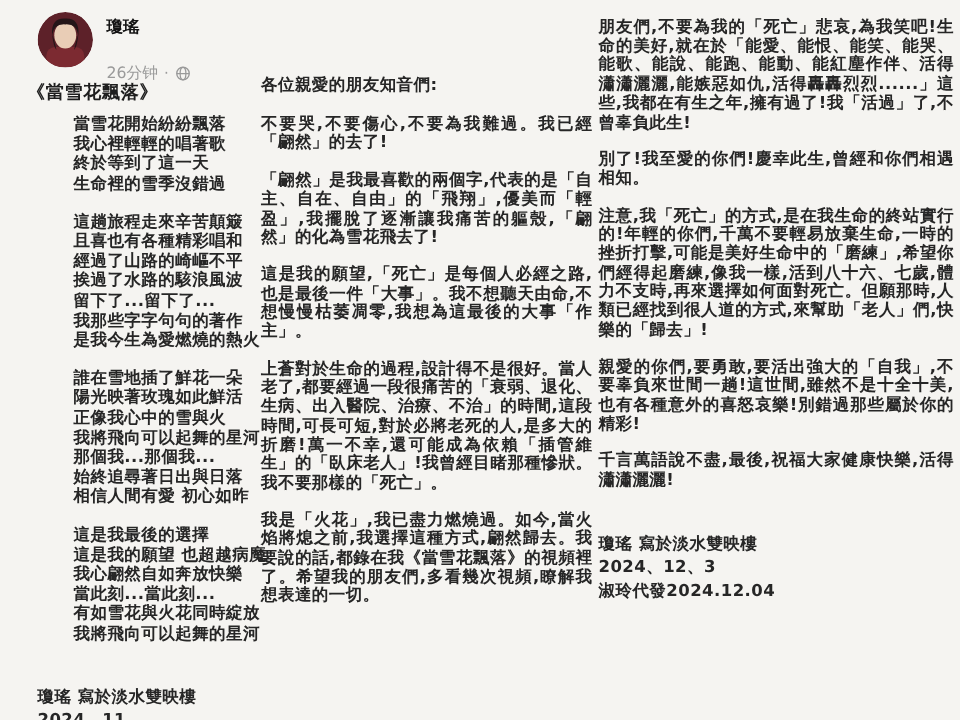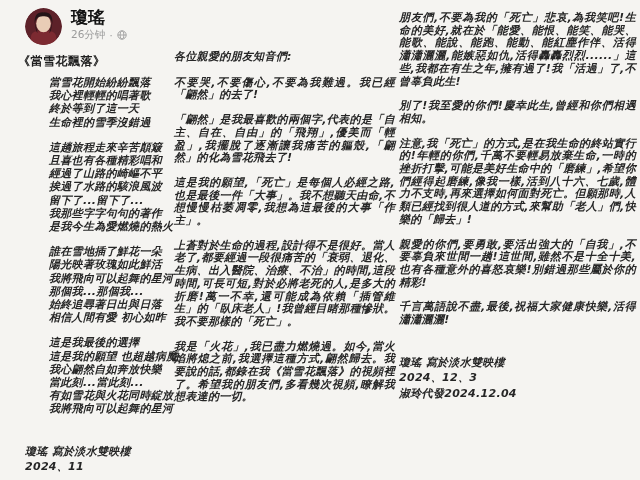--- a/index.html
+++ b/index.html
@@ -7,30 +7,30 @@
     position:relative; width:640px; height:480px;
     background:#f5f4f1; overflow:hidden;
     font-family:"DejaVu Sans","Liberation Sans",sans-serif;
     color:#242424;
   }
   
   .header { position:absolute; left:25px; top:8px; display:flex; gap:9px; align-items:flex-start; }
   .avatar { width:37px; height:37px; border-radius:50%; overflow:hidden; flex:0 0 auto; cursor:pointer; }
   .avatar svg { display:block; }
   .hgroup { padding-top:2px; }
-  .author { font-size:17px; font-weight:bold; color:#141414; line-height:15px; cursor:pointer; }
-  .meta { display:flex; align-items:center; gap:4px; margin-top:3px; font-size:10.5px; color:#9a9a9a; }
+  .author { font-size:11px; font-weight:bold; color:#141414; line-height:15px; cursor:pointer; }
+  .meta { display:flex; align-items:center; gap:4px; margin-top:17px; font-size:10.5px; color:#9a9a9a; }
   .meta .dot { font-size:10px; }
   .globe { width:10px; height:10px; display:inline-block; }
 
   
   .poem-title { position:absolute; left:18px; top:53px; font-size:12px; font-weight:600; color:#1e1e1e; letter-spacing:0.5px; }
 
   
-  .col { position:absolute; font-size:11px; letter-spacing:0.3px; color:#262626; font-weight:600;font-style:italic; }
+  .col { position:absolute; font-size:11px; letter-spacing:0.3px; color:#262626; font-weight:600; }
   .col-left  { left:25px;  top:76px; width:150px; line-height:13.2px; }
   .col-mid   { left:174px; top:37px; width:221px; line-height:12.7px; text-align:justify; }
   .col-right { left:399px; top:12px; width:237px; line-height:12.7px; text-align:justify; }
 
   .stanza { margin:0 0 12px 0; }
   .stanza div { white-space:nowrap;margin-left:24px; }
   .para { margin:0 0 12px 0; }
   .salutation { margin:14px 0 13px 0; text-align:left; }
   .sig-block { margin-top:28px; line-height:15.5px; text-align:left; }
   .sig-block div { white-space:nowrap; }
@@ -79,20 +79,21 @@
       <div>且喜也有各種精彩唱和</div>
       <div>經過了山路的崎嶇不平</div>
       <div>挨過了水路的駭浪風波</div>
       <div>留下了...留下了...</div>
       <div>我那些字字句句的著作</div>
       <div>是我今生為愛燃燒的熱火</div>
     </div>
     <div class="stanza">
       <div>誰在雪地插了鮮花一朵</div>
       <div>陽光映著玫瑰如此鮮活</div>
+      <div>正像我心中的雪與火</div>
       <div>我將飛向可以起舞的星河</div>
       <div>那個我...那個我...</div>
       <div>始終追尋著日出與日落</div>
       <div>相信人間有愛 初心如昨</div>
     </div>
     <div class="stanza">
       <div>這是我最後的選擇</div>
       <div>這是我的願望 也超越病魔</div>
       <div>我心翩然自如奔放快樂</div>
       <div>當此刻...當此刻...</div>

